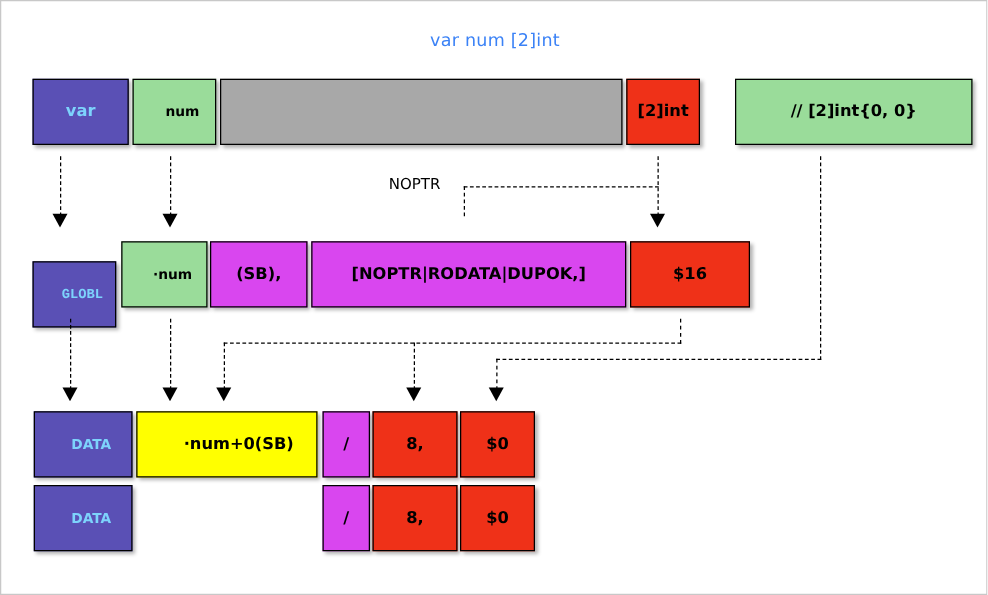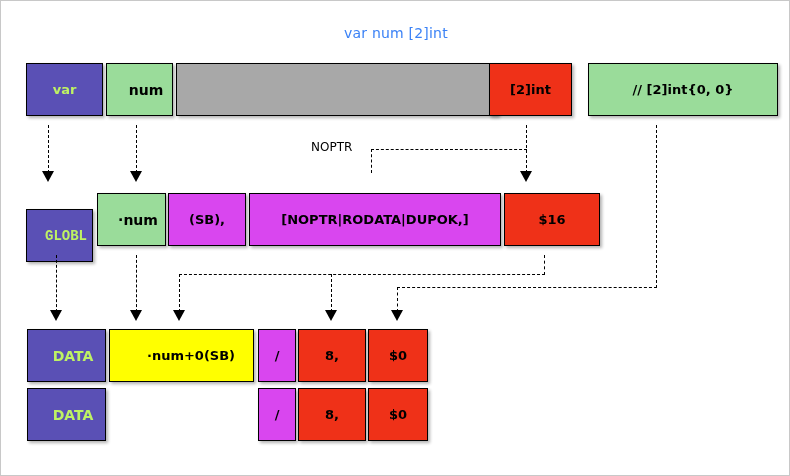--- a/index.html
+++ b/index.html
@@ -36,28 +36,28 @@
     display: flex;
     align-items: center;
     justify-content: center;
     font-size: 13px;
     font-weight: bold;
     color: #000000;
     box-shadow: 2px 2px 3px rgba(0,0,0,0.30);
     white-space: nowrap;
     overflow: hidden;
   }
-  .box.blue   { background: #5a50b5; color: #bef264; }
+  .box.blue   { background: #5a50b5; color: #7dd3fc; }
   .box.green  { background: #9adc9a; }
   .box.gray   { background: #a8a8a8; }
   .box.red    { background: #ef3118; }
   .box.white  { background: #d946ef; }
   .box.yellow { background: #ffff00; }
 
-  .box.small { font-size: 14px; padding-left: 13px; }
+  .box.small { font-size: 11px; padding-left: 13px; }
 
   
   .dline {
     position: absolute;
     box-sizing: border-box;
   }
   .dline.v {
     border-left: 1.5px dashed #000000;
     width: 0;
   }
@@ -92,21 +92,21 @@
   </div>
 
   <div class="box green small" style="left:105px; top:62px; width:67px; height:53px;">
     <span>num</span>
   </div>
 
   <div class="box gray" style="left:175px; top:62px; width:322px; height:53px;">
     <span></span>
   </div>
 
-  <div class="box red" style="left:488px; top:62px; width:83px; height:53px;">
+  <div class="box red" style="left:500px; top:62px; width:59px; height:53px;">
     <span>[2]int</span>
   </div>
 
   <div class="box green" style="left:587px; top:62px; width:190px; height:53px;align-items:center;">
     <span>// [2]int{0, 0}</span>
   </div>
 
   <div class="dline v" style="left:47px; top:124px; height:48px;"></div>
   <div class="arrowhead" style="left:41px; top:170px;"></div>
 

